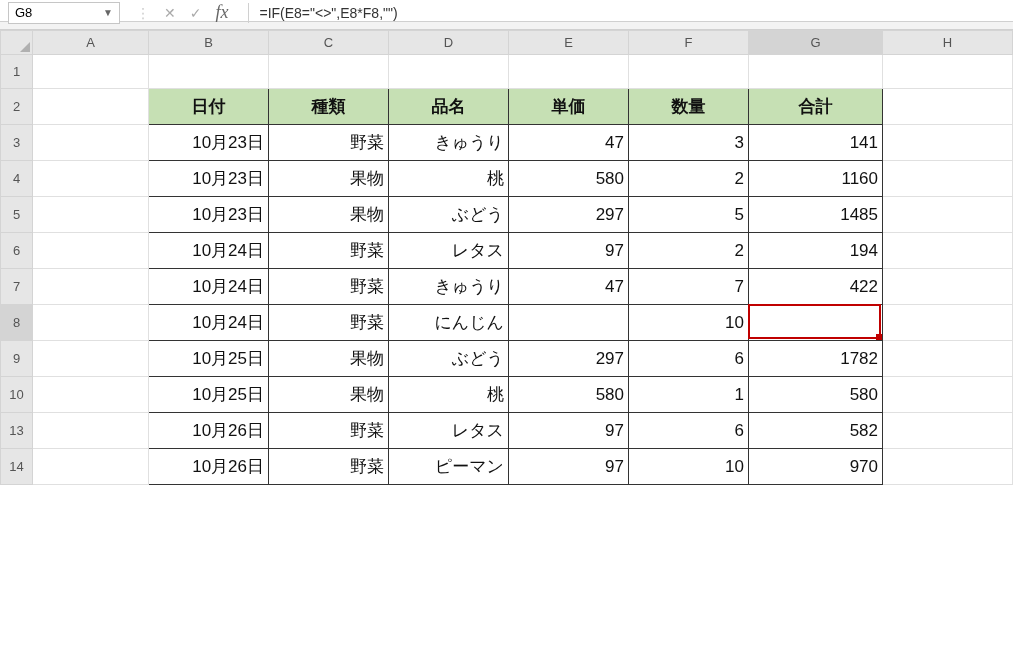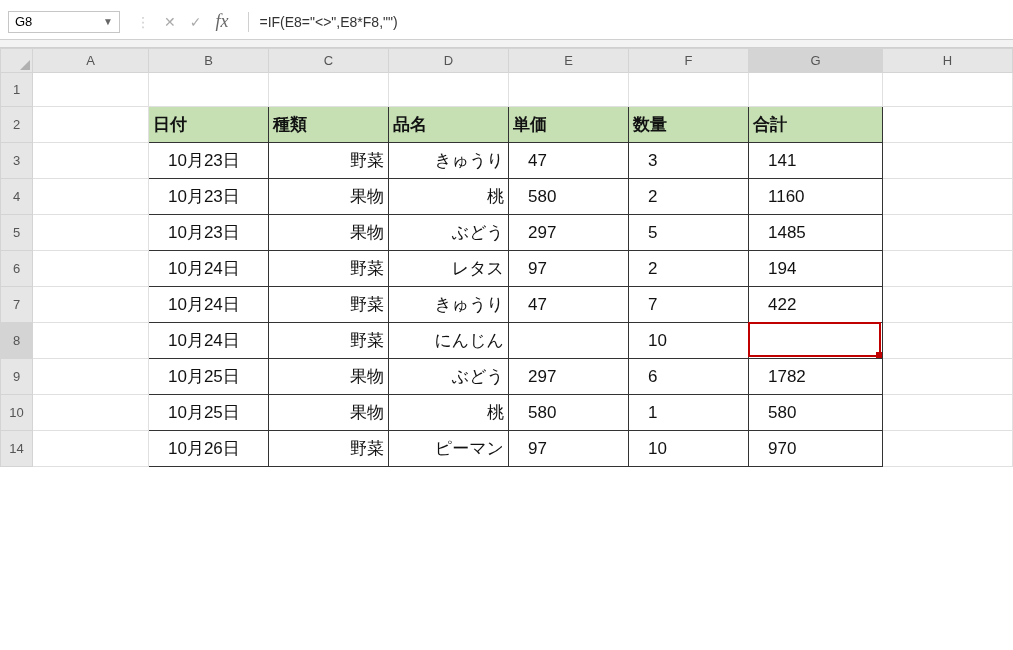--- a/index.html
+++ b/index.html
@@ -1,21 +1,21 @@
 <!DOCTYPE html>
 <html><head>
   <meta charset="utf-8">
   <style>
     * { box-sizing: border-box; margin: 0; padding: 0; }
     body { font-family: "Yu Gothic", "Meiryo", sans-serif; font-size: 14px; background: #fff; width: 1013px; height: 650px; overflow: hidden; }
     
     .formula-bar-row {
       display: flex;
       align-items: center;
-      height: 40px;
+      height: 22px;
       border-bottom: 1px solid #d0d0d0;
       background: #fff;
       padding-top: 8px;
       padding-bottom: 4px;
     }
     
     .name-box {
       width: 112px;
       height: 22px;
       border: 1px solid #c6c6c6;
@@ -131,30 +131,30 @@
       font-size: 17px;
       color: #111;
       background: #fff;
       white-space: nowrap;
       overflow: hidden;
     }
     
     td.cell.hdr {
       background: #c6e0b4;
       border: 1px solid #333;
-      text-align: left;
+      text-align: center;
       font-weight: bold;
       font-size: 17px;
     }
     
     td.cell.bordered {
       border: 1px solid #333;
     }
     
-    td.cell.ra { text-align: left; padding-left: 19px; }
+    td.cell.ra { text-align: right; padding-left: 19px; }
     td.cell.la { text-align: right; }
     
     .selected-cell-overlay {
       position: absolute;
       border: 2px solid #c00000;
       pointer-events: none;
     }
     .selected-cell-overlay::after {
       content: '';
       position: absolute;
@@ -317,20 +317,31 @@
         <td class="cell"></td>
         <td class="cell bordered ra">10月25日</td>
         <td class="cell bordered la">果物</td>
         <td class="cell bordered la">桃</td>
         <td class="cell bordered ra">580</td>
         <td class="cell bordered ra">1</td>
         <td class="cell bordered ra">580</td>
         <td class="cell"></td>
       </tr>
       <tr>
+        <th class="row-header">13</th>
+        <td class="cell"></td>
+        <td class="cell bordered ra">10月26日</td>
+        <td class="cell bordered la">野菜</td>
+        <td class="cell bordered la">レタス</td>
+        <td class="cell bordered ra">97</td>
+        <td class="cell bordered ra">6</td>
+        <td class="cell bordered ra">582</td>
+        <td class="cell"></td>
+      </tr>
+      <tr>
         <th class="row-header">14</th>
         <td class="cell"></td>
         <td class="cell bordered ra">10月26日</td>
         <td class="cell bordered la">野菜</td>
         <td class="cell bordered la">ピーマン</td>
         <td class="cell bordered ra">97</td>
         <td class="cell bordered ra">10</td>
         <td class="cell bordered ra">970</td>
         <td class="cell"></td>
       </tr>

